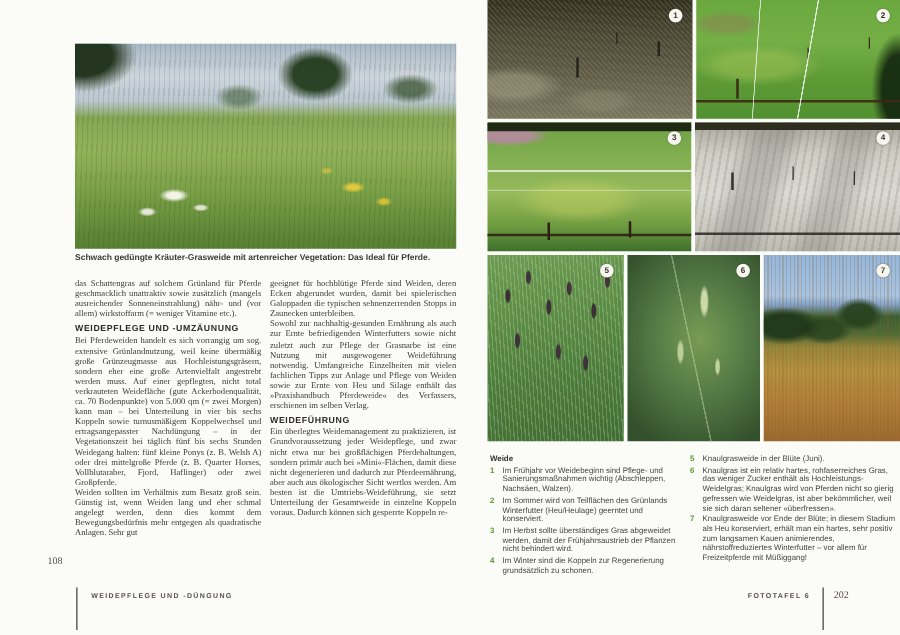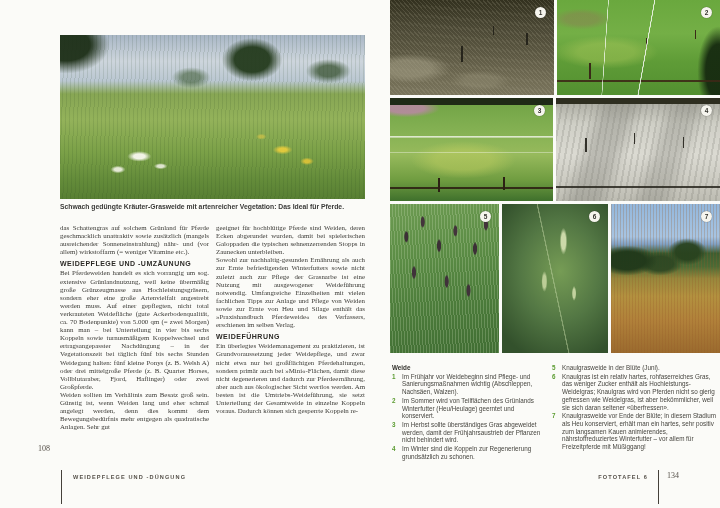--- a/index.html
+++ b/index.html
@@ -205,15 +205,15 @@
       <span class="cap-text">Knaulgras ist ein relativ hartes, rohfaserreiches Gras, das weniger Zucker enthält als Hochleistungs-Weidelgras; Knaulgras wird von Pferden nicht so gierig gefressen wie Weidelgras, ist aber bekömmlicher, weil sie sich daran seltener «überfressen».</span>
     </div>
     <div class="cap-item">
       <span class="cap-num">7</span>
       <span class="cap-text">Knaulgrasweide vor Ende der Blüte; in diesem Stadium als Heu konserviert, erhält man ein hartes, sehr positiv zum langsamen Kauen animierendes, nährstoffreduziertes Winterfutter – vor allem für Freizeitpferde mit Müßiggang!</span>
     </div>
   </div>
 
   <div class="footer-label fl-right">FOTOTAFEL 6</div>
   <div class="footer-rule fr-right"></div>
-  <div class="pagenum pn-right">134</div>
+  <div class="pagenum pn-right">202</div>
 
 </div>
 
 </body></html>

